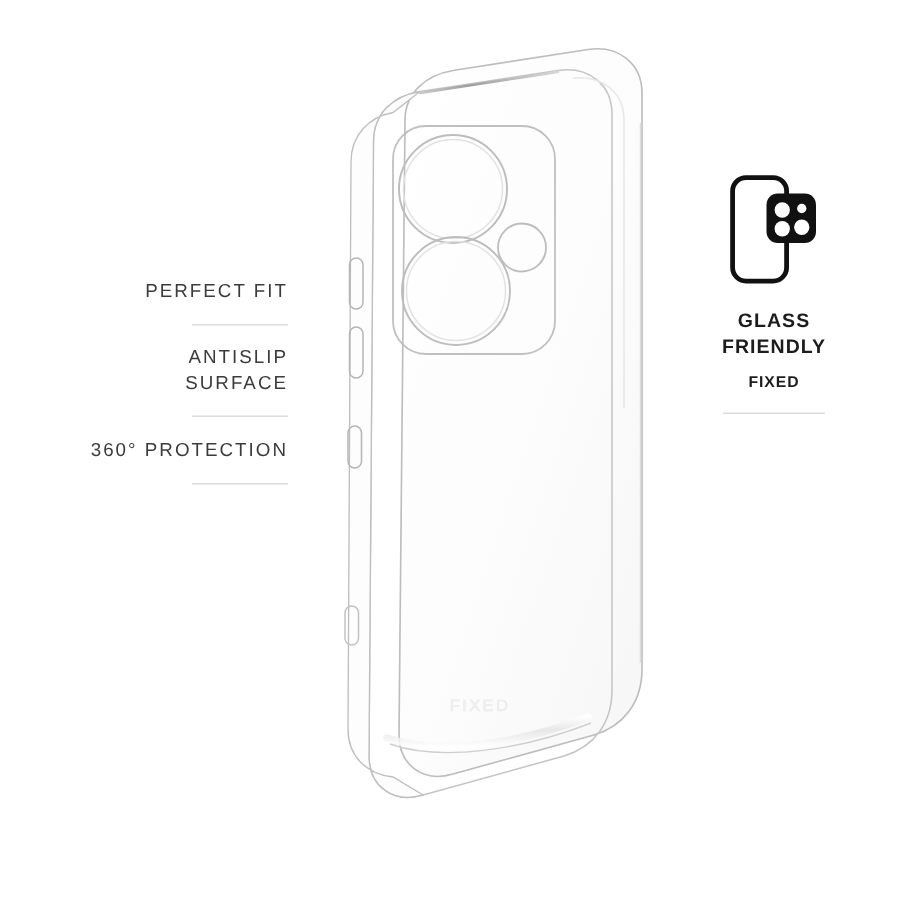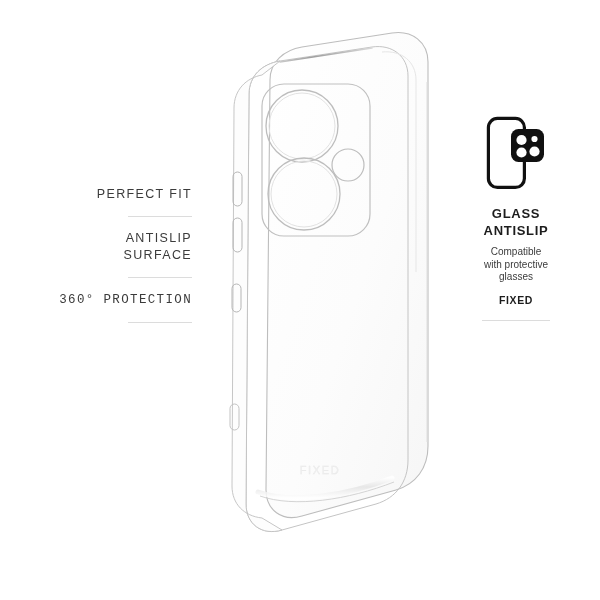--- a/index.html
+++ b/index.html
@@ -21,21 +21,21 @@
     font-size:12.5px;letter-spacing:1.35px;color:#3b3b3b;
     line-height:17px;font-weight:400;white-space:pre-line;
     padding-right:4px;
   }
   .feature-rule{
     height:1px;background:#dcdcdc;width:64px;
     margin:13px 4px 13px auto;
   }
   .f1{margin-top:0;}
   .f2{margin-top:0;padding-left:19px;}
-  .f3{margin-top:14px;font-family:Liberation Mono, monospace;}
+  .f3{margin-top:14px;}
 
   
   .badge{
     position:absolute;left:455px;top:116px;width:122px;
     text-align:center;
   }
   .badge-icon{
     width:60px;height:74px;margin:0 auto 16px auto;position:relative;
   }
   .badge-title{
@@ -169,24 +169,21 @@
         <rect x="2.4" y="2.4" width="36" height="69" rx="9" ry="9" fill="#ffffff" stroke="#111111" stroke-width="3.2"></rect>
         <rect x="25" y="13" width="33" height="33" rx="7.5" ry="7.5" fill="#111111"></rect>
         <circle cx="35.5" cy="24" r="5.1" fill="#ffffff"></circle>
         <circle cx="35.5" cy="36.5" r="5.1" fill="#ffffff"></circle>
         <circle cx="48.5" cy="35.5" r="5.1" fill="#ffffff"></circle>
         <circle cx="48.5" cy="23" r="3.1" fill="#ffffff"></circle>
       </svg>
     </div>
 
     <div class="badge-title">GLASS
-ANTISLIP</div>
+FRIENDLY</div>
 
-    <div class="badge-sub">Compatible
-with protective
-glasses</div>
 
     <div class="badge-brand">FIXED</div>
 
     <div class="badge-rule"></div>
   </div>
 
 </div>
 
 </body></html>

